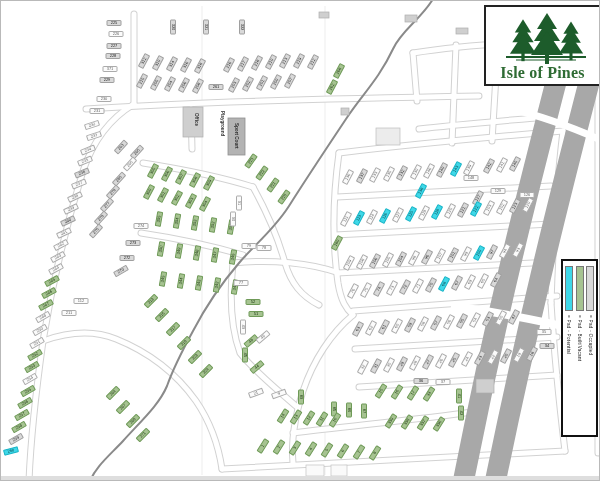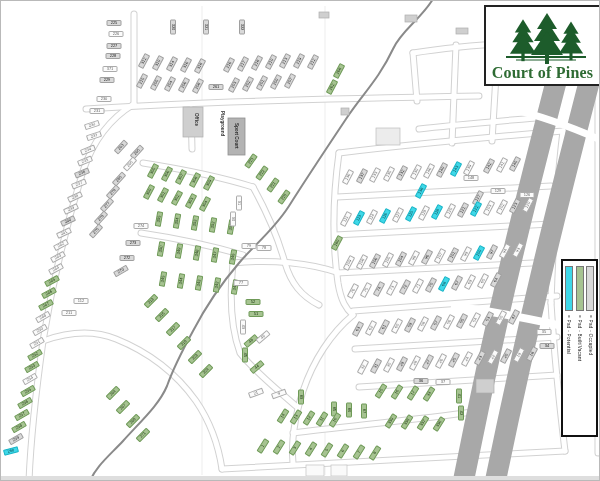--- a/index.html
+++ b/index.html
@@ -401,21 +401,21 @@
           <polygon points="0,16 16,40 -16,40"></polygon>
           <rect x="-2" y="38" width="4" height="11"></rect>
         </g>
       </defs>
       <use href="#pine" transform="translate(37,14) scale(0.82)"></use>
       <use href="#pine" transform="translate(61,8)"></use>
       <use href="#pine" transform="translate(85,16) scale(0.76)"></use>
       <line x1="20" y1="50" x2="100" y2="50" stroke="#1d5c2b" stroke-width="2"></line>
       <line x1="30" y1="53" x2="90" y2="53" stroke="#1d5c2b" stroke-width="1.2"></line>
     </svg>
-    <div id="logo-title">Court of Pines</div>
+    <div id="logo-title">Isle of Pines</div>
   </div>
 
   <div id="legend-box">
     <div class="legend-col">
       <div class="legend-swatch sw-p"></div>
       <div class="legend-label">= Pad - Potential</div>
     </div>
     <div class="legend-col">
       <div class="legend-swatch sw-b"></div>
       <div class="legend-label">= Pad - Built/Vacant</div>

